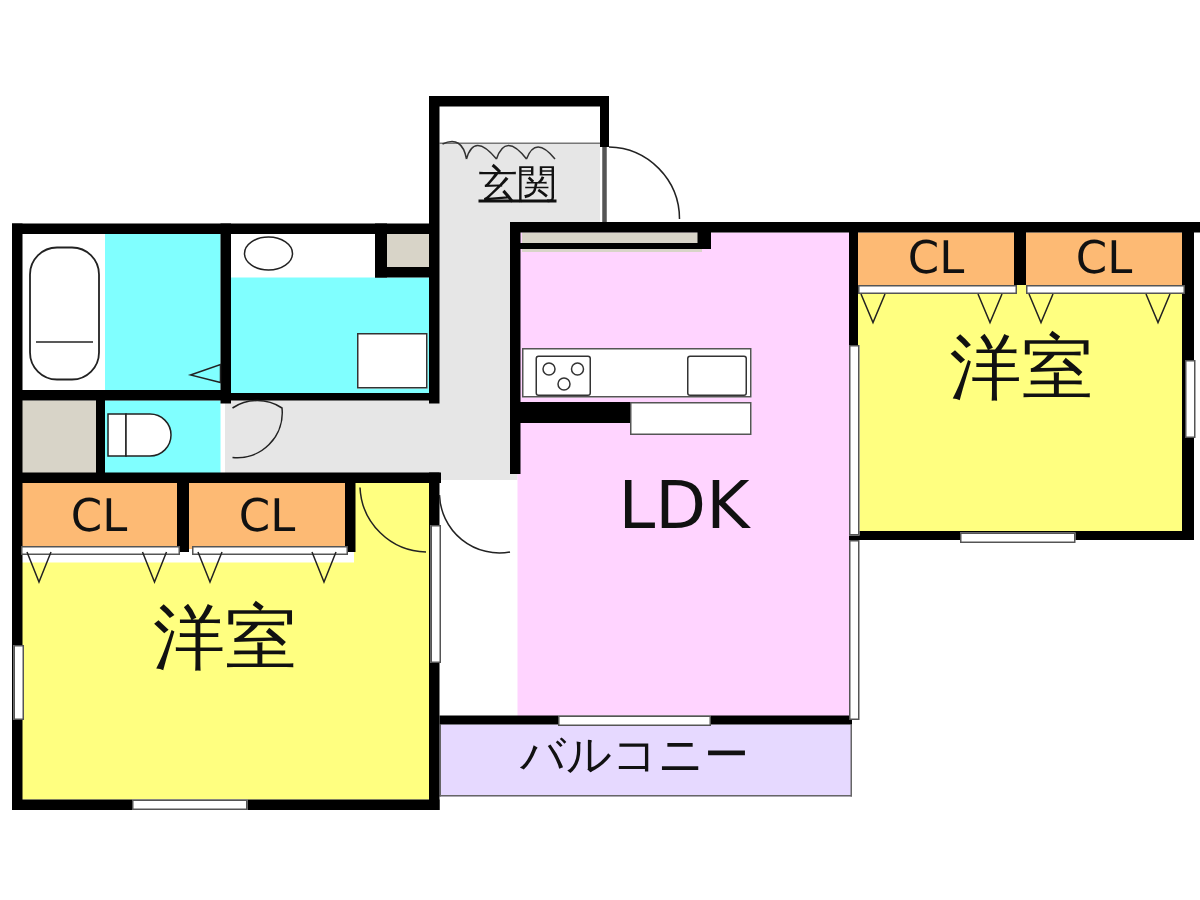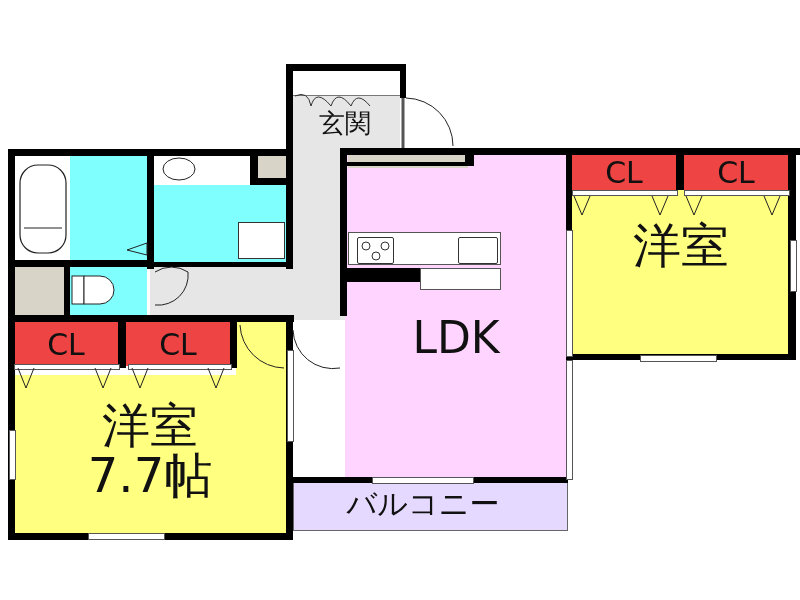--- a/index.html
+++ b/index.html
@@ -1,20 +1,20 @@
 <!DOCTYPE html>
 <html><head>
 <meta charset="utf-8">
 <style>
   html,body{margin:0;padding:0;background:#fff;}
   body{width:800px;height:600px;position:relative;overflow:hidden;font-family:"DejaVu Sans","Liberation Sans",sans-serif;}
   .abs{position:absolute;box-sizing:border-box;}
   .wall{position:absolute;background:#000;}
   .room-label{position:absolute;text-align:center;color:#111;line-height:1.05;}
-  .cl{position:absolute;background:#ef4444;display:flex;align-items:center;justify-content:center;font-size:30px;color:#111;}
+  .cl{position:absolute;background:#fdba74;display:flex;align-items:center;justify-content:center;font-size:30px;color:#111;}
   .win{position:absolute;background:#fff;border:1px solid #555;}
   svg{position:absolute;left:0;top:0;}
 </style>
 </head>
 <body>
 
 <div class="abs" style="left:150px;top:265px;width:195px;height:52px;background:#e6e6e6;"></div>
 <div class="abs" style="left:290px;top:100px;width:55px;height:220px;background:#e6e6e6;"></div>
 <div class="abs" style="left:293px;top:96px;width:107px;height:57px;background:#e6e6e6;"></div>
 <div class="abs" style="left:293px;top:70px;width:107px;height:26px;background:#fff;border-bottom:1px solid #777;"></div>
@@ -123,28 +123,27 @@
   <polyline points="95,368 103,388 111,368" fill="none" stroke="#222"></polyline>
   <polyline points="132,368 140,388 148,368" fill="none" stroke="#222"></polyline>
   <polyline points="208,368 216,388 224,368" fill="none" stroke="#222"></polyline>
 
   <polyline points="574,196 582,215 590,196" fill="none" stroke="#222"></polyline>
   <polyline points="652,196 660,215 668,196" fill="none" stroke="#222"></polyline>
   <polyline points="686,196 694,215 702,196" fill="none" stroke="#222"></polyline>
   <polyline points="764,196 772,215 780,196" fill="none" stroke="#222"></polyline>
 </svg>
 
-<div class="room-label" style="left:300px;top:110px;width:90px;font-size:26px;">玄関</div>
+<div class="room-label" style="left:300px;top:110px;width:90px;font-size:26px;text-decoration:underline;">玄関</div>
 
 <div class="room-label" style="left:345px;top:315px;width:222px;font-size:44px;">
   <div>LDK</div>
 </div>
 
 <div class="room-label" style="left:572px;top:220px;width:218px;font-size:48px;">
   <div>洋室</div>
 </div>
 
 <div class="room-label" style="left:14px;top:400px;width:272px;font-size:48px;">
   <div>洋室</div>
-  <div>7.7帖</div>
 </div>
 
 <div class="room-label" style="left:293px;top:488px;width:260px;font-size:30px;">バルコニー</div>
 
 </body></html>

